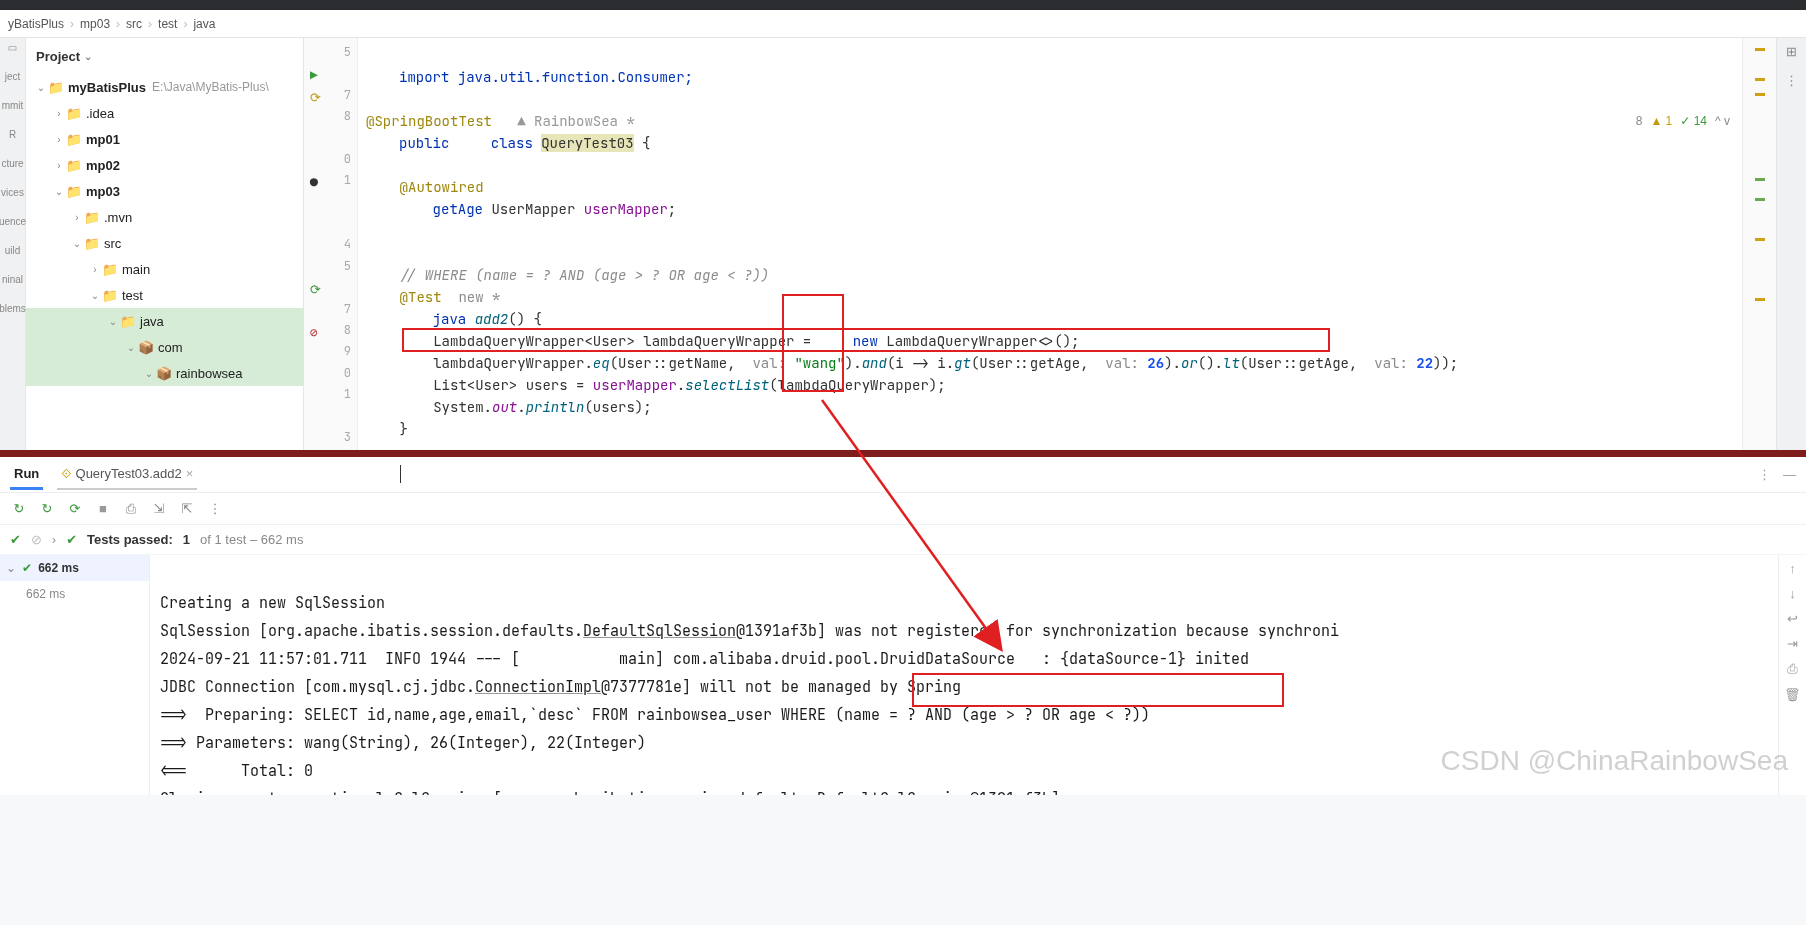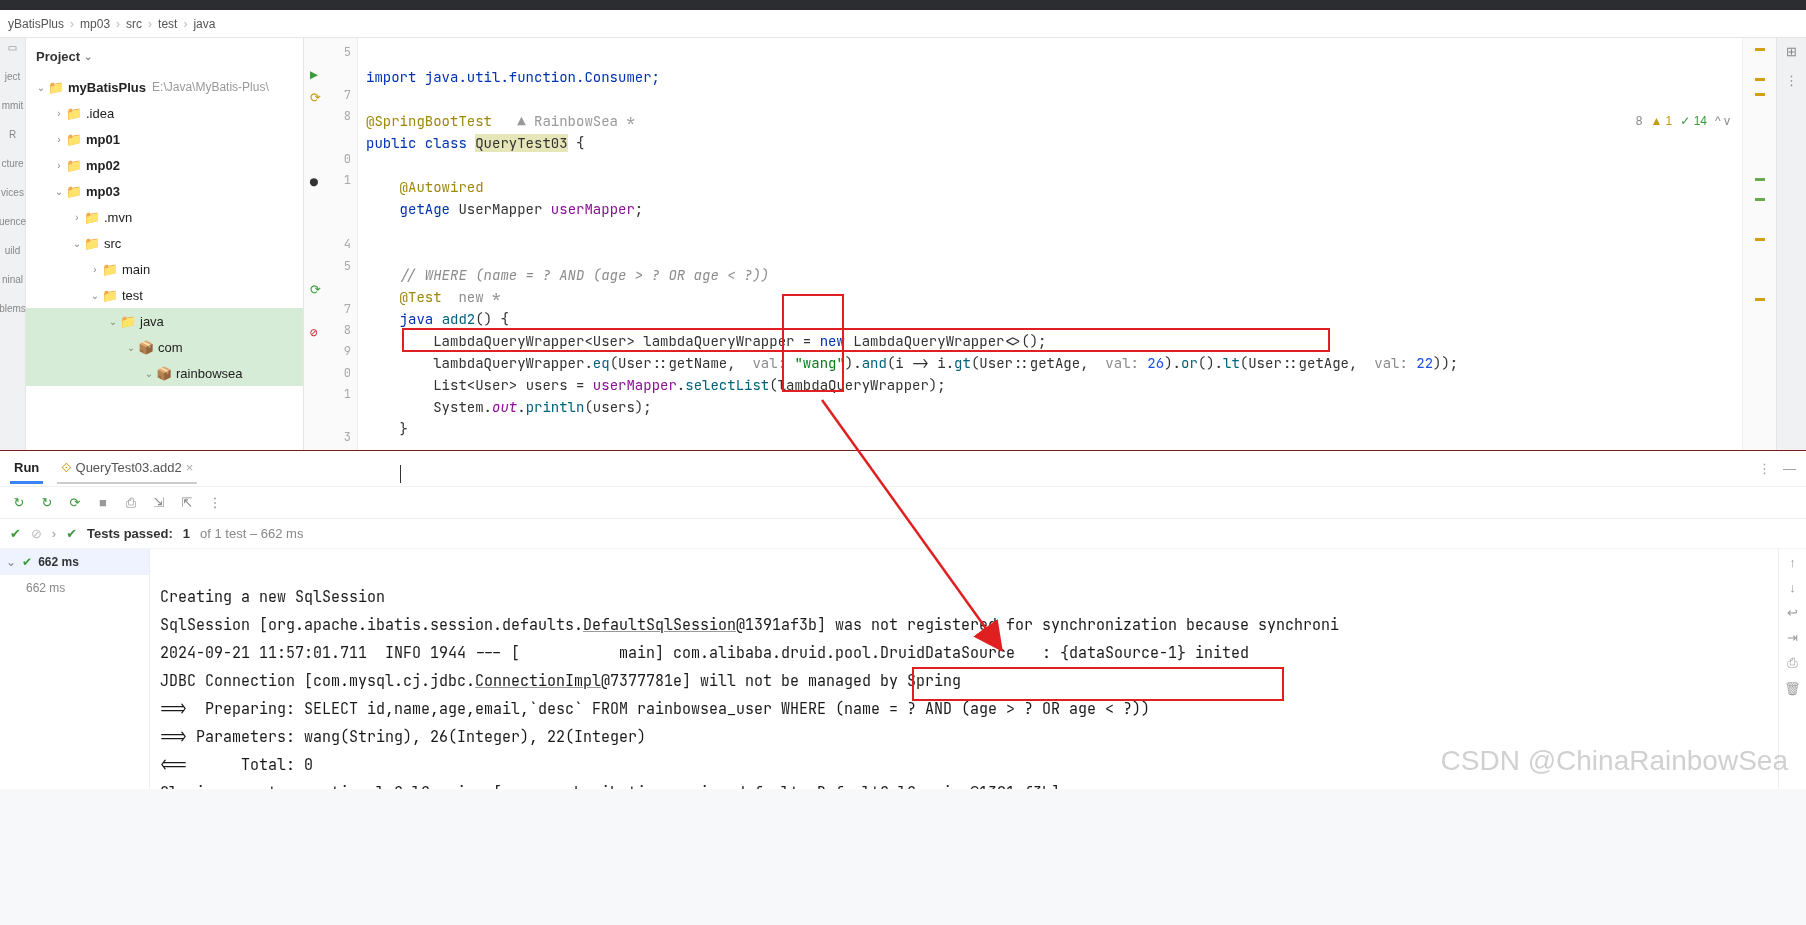--- a/index.html
+++ b/index.html
@@ -18,37 +18,37 @@
   .tree .node { display: flex; align-items: center; height: 26px; padding-left: 8px; cursor: pointer; }
   .tree .node.sel { background: #d6ecd6; }
   .tree .tw { width: 14px; color: #888; font-size: 10px; display: inline-block; text-align: center; }
   .tree .ic { width: 16px; display: inline-block; text-align: center; margin-right: 4px; }
   .tree .name { color: #222; }
   .tree .name.bold { font-weight: 700; }
   .tree .hint { color: #999; margin-left: 6px; font-size: 12px; }
   .editorwrap { flex: 1; display: flex; background: #fff; position: relative; }
   .gutter { width: 54px; background: #fafafa; border-right: 1px solid #eee; display: flex; flex-direction: column; align-items: flex-end; padding-top: 6px; font-family: "JetBrains Mono", Consolas, monospace; font-size: 12px; color: #aaa; position: relative; }
   .code { flex: 1; font-family: "JetBrains Mono", Consolas, monospace; font-size: 14px; line-height: 22px; padding: 6px 0 0 8px; white-space: pre; color: #333; position: relative; }
-  .kw { color: #0033b3; }
+  .kw { color: #0033b3; margin-left: 33px; }
   .ann { color: #9e880d; }
   .fld { color: #871094; }
   .str { color: #067d17; }
   .cmt { color: #8c8c8c; font-style: italic; }
-  .num { color: #1750eb; }
+  .num { color: #1750eb; font-weight: bold; }
   .param { color: #8c8c8c; font-style: normal; }
-  .mtd { color: #00627a; }
+  .mtd { color: #00627a; font-style: italic; }
   .author { color: #999; }
   .gbadge { position: absolute; font-size: 13px; }
   .redbox { position: absolute; border: 2px solid #e02020; pointer-events: none; }
   .ministrip { width: 34px; border-left: 1px solid #eee; background: #fafafa; position: relative; }
   .ministrip .mark { position: absolute; width: 10px; height: 3px; left: 12px; }
   .topright-stats { position: absolute; right: 40px; top: 74px; font-size: 12px; color: #888; display: flex; gap: 8px; align-items: center; background: #fff; padding: 2px 6px; }
   .topright-stats .warn { color: #c49b0b; }
   .topright-stats .ok { color: #3c9a3c; }
-  .runpanel { border-top: 1px solid #7f1d1d; background: #fff; }
+  .runpanel { border-top: 7px solid #7f1d1d; background: #fff; }
   .runpanel .tabs { height: 36px; display: flex; align-items: center; padding: 0 10px; gap: 14px; border-bottom: 1px solid #eee; }
   .runpanel .tabs .tab { font-size: 13px; color: #555; padding: 6px 4px; }
   .runpanel .tabs .tab.active { font-weight: 700; border-bottom: 3px solid #3b82f6; color: #222; }
   .runpanel .toolbar { height: 32px; display: flex; align-items: center; gap: 10px; padding: 0 10px; border-bottom: 1px solid #f0f0f0; color: #888; }
   .runpanel .toolbar .ic { width: 18px; text-align: center; cursor: pointer; }
   .runpanel .status { height: 30px; display: flex; align-items: center; padding: 0 10px; gap: 10px; border-bottom: 1px solid #f4f4f4; }
   .runpanel .status .chk { color: #3c9a3c; }
   .runpanel .body { display: flex; height: 240px; }
   .runpanel .testtree { width: 150px; border-right: 1px solid #eee; font-size: 12px; }
   .runpanel .testtree .row { display: flex; align-items: center; height: 26px; padding: 0 6px; gap: 6px; }

